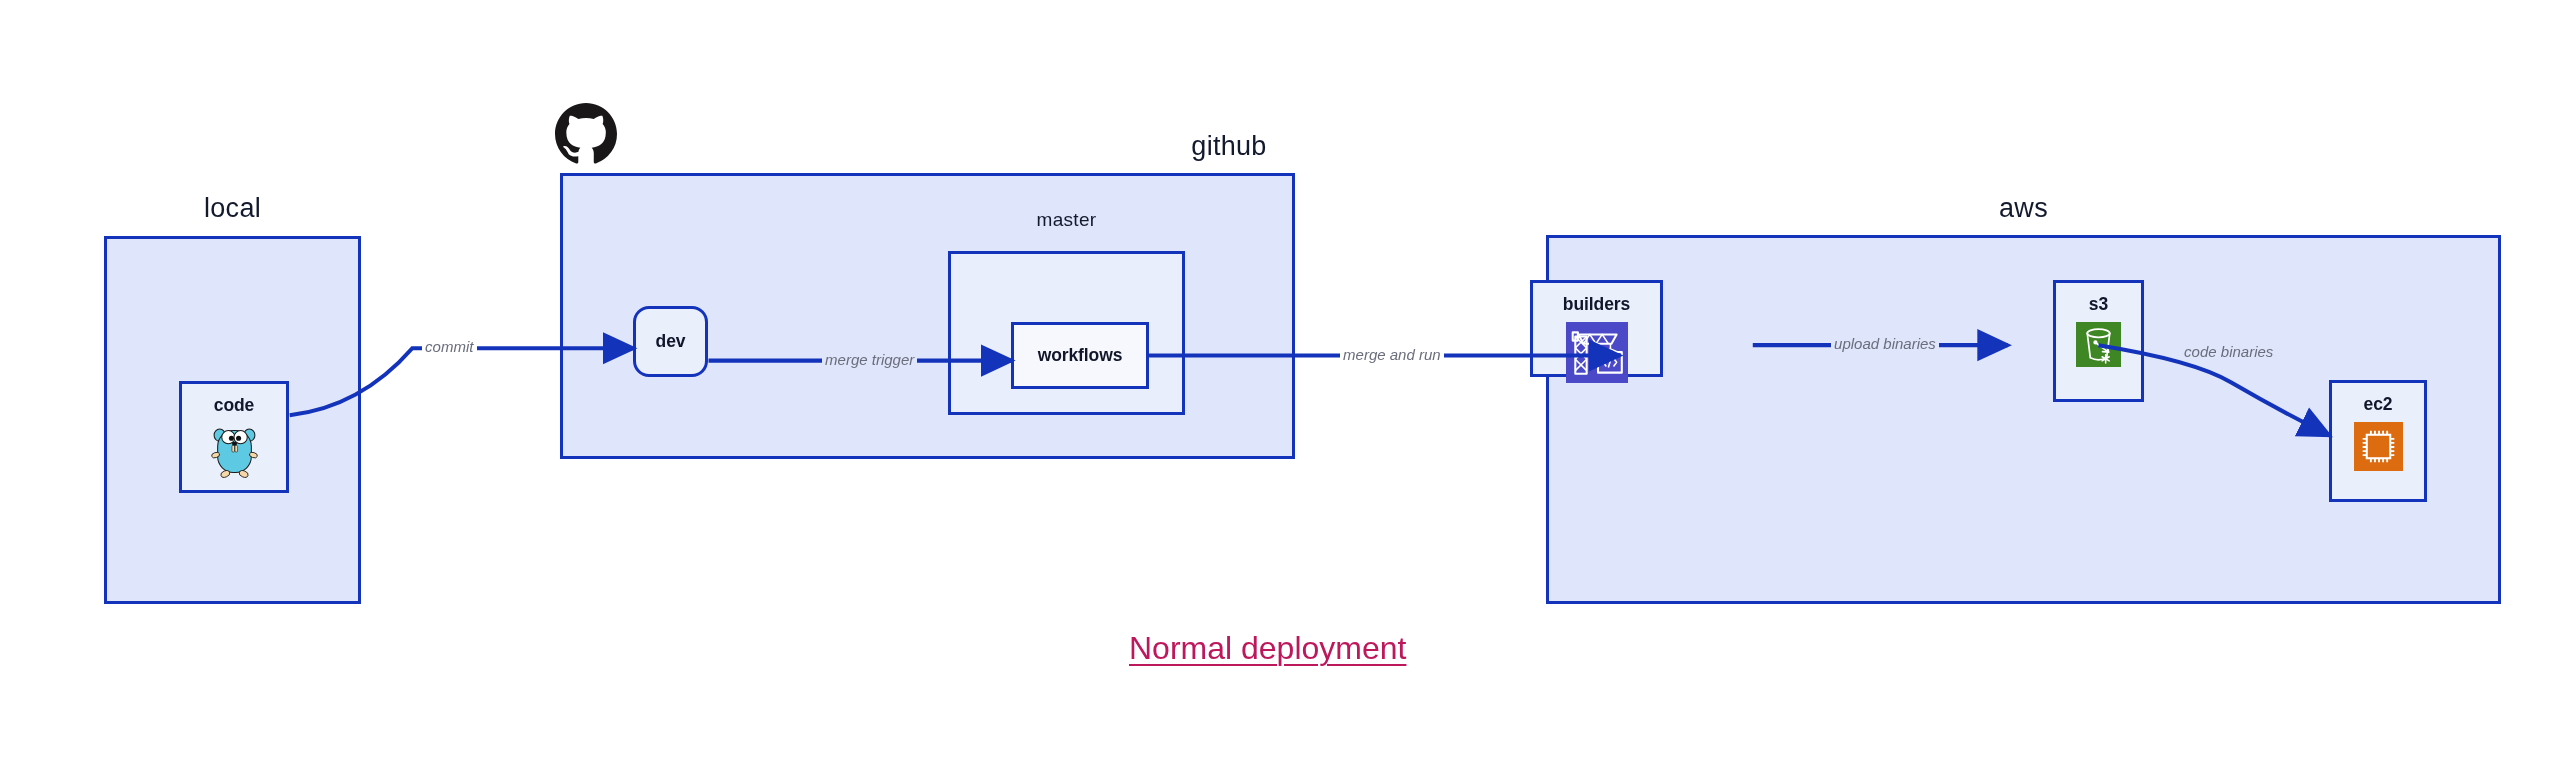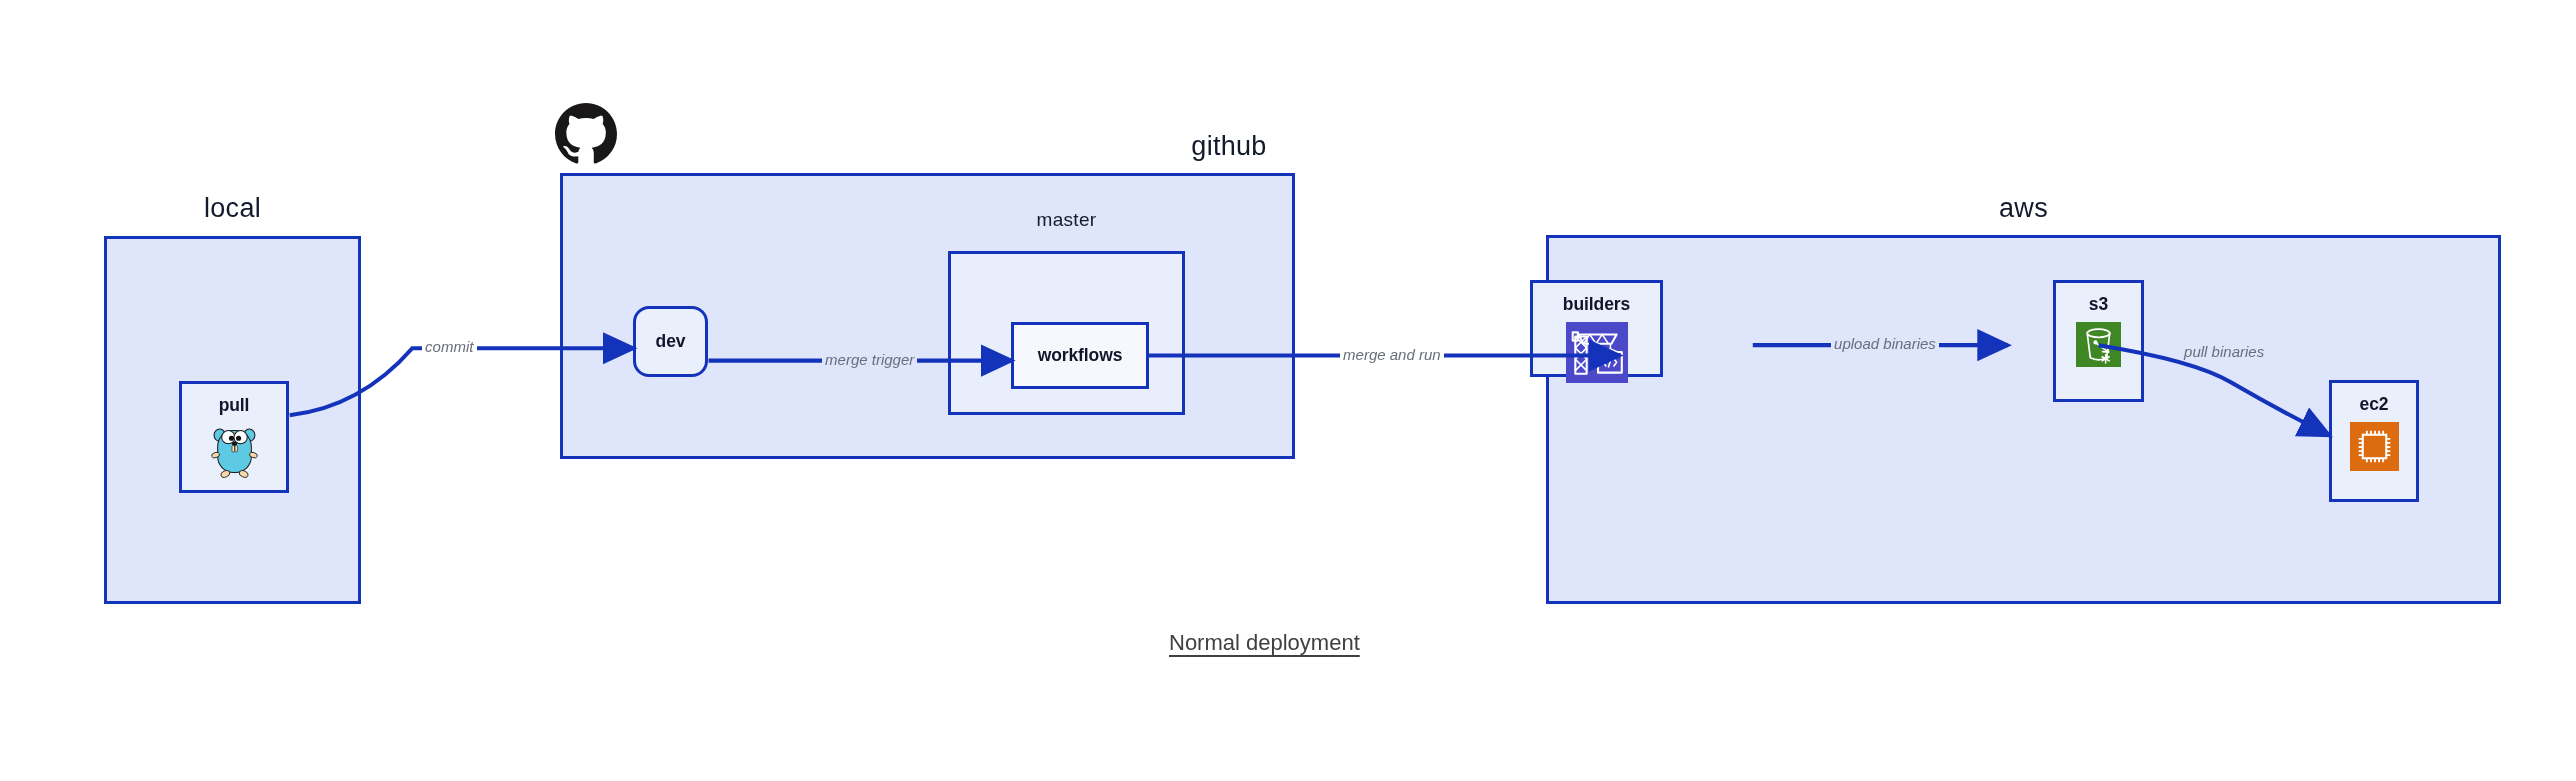--- a/index.html
+++ b/index.html
@@ -80,46 +80,45 @@
     font-size: 15px;
     font-style: italic;
     white-space: nowrap;
     background: transparent;
     font-family: "Liberation Sans", sans-serif;
   }
 
   
   #main-title {
     position: absolute;
-    color: #404040;
-    font-size: 22px;
+    color: #be185d;
+    font-size: 32px;
     font-weight: 400;
     text-decoration: underline;
     text-underline-offset: 5.2px;
     text-decoration-thickness: 2.1px;
     white-space: nowrap;
     font-family: "Liberation Sans", sans-serif;
-    margin-left: 40px;
   }
 
   
   .svc {
     display: block;
   }
 </style>
 </head>
 <body>
 
 <div id="canvas">
 
   <div class="zone-label" style="left:104px; top:193px; width:257px;">local</div>
   <div class="zone" style="left:104px; top:236px; width:257px; height:368px;"></div>
 
   <div class="node" style="left:179px; top:381px; width:110px; height:112px;">
-    <div class="node-title">pull</div>
+    <div class="node-title">code</div>
     <div class="node-icon">
       <svg class="svc" width="49" height="56" viewBox="0 0 96 108" xmlns="http://www.w3.org/2000/svg">
 
         <ellipse cx="19" cy="23" rx="11" ry="12" fill="#5dc9e2" stroke="#1b1b1b" stroke-width="2"></ellipse>
         <ellipse cx="77" cy="23" rx="11" ry="12" fill="#5dc9e2" stroke="#1b1b1b" stroke-width="2"></ellipse>
 
         <rect x="15" y="14" width="66" height="82" rx="31" fill="#5dc9e2" stroke="#1b1b1b" stroke-width="2"></rect>
 
         <ellipse cx="11" cy="62" rx="8" ry="5" fill="#f6d7a8" stroke="#1b1b1b" stroke-width="1.6" transform="rotate(-18 11 62)"></ellipse>
         <ellipse cx="85" cy="62" rx="8" ry="5" fill="#f6d7a8" stroke="#1b1b1b" stroke-width="1.6" transform="rotate(18 85 62)"></ellipse>
@@ -207,21 +206,21 @@
           <circle cx="38" cy="40" r="2.4" fill="#ffffff"></circle>
 
           <g stroke-width="3">
             <path d="M58 64 L58 80 M51 68 L65 76 M65 68 L51 76"></path>
           </g>
         </g>
       </svg>
     </div>
   </div>
 
-  <div class="node" style="left:2329px; top:380px; width:90px; height:122px;">
+  <div class="node" style="left:2329px; top:380px; width:98px; height:122px;">
     <div class="node-title">ec2</div>
     <div class="node-icon">
       <svg class="svc" width="49" height="49" viewBox="0 0 96 96" xmlns="http://www.w3.org/2000/svg">
         <rect x="0" y="0" width="96" height="96" fill="#dd6b10"></rect>
         <g stroke="#ffffff" stroke-width="4" fill="none">
           <rect x="25" y="25" width="46" height="46"></rect>
           <g stroke-width="3.6">
             <path d="M33 25 L33 17 M41 25 L41 17 M49 25 L49 17 M57 25 L57 17 M65 25 L65 17"></path>
             <path d="M33 71 L33 79 M41 71 L41 79 M49 71 L49 79 M57 71 L57 79 M65 71 L65 79"></path>
             <path d="M25 33 L17 33 M25 41 L17 41 M25 49 L17 49 M25 57 L17 57 M25 65 L17 65"></path>
@@ -253,18 +252,18 @@
   </svg>
 
   <div class="edge-label" style="left:422px; top:338px; background:#ffffff; padding:0 3.1px;">commit</div>
 
   <div class="edge-label" style="left:822px; top:351px; background:#dfe5fa; padding:0 3.1px;">merge trigger</div>
 
   <div class="edge-label" style="left:1340px; top:346px; background:#ffffff; padding:0 3.1px;">merge and run</div>
 
   <div class="edge-label" style="left:1831px; top:335px; background:#dfe5fa; padding:0 3.1px;">upload binaries</div>
 
-  <div class="edge-label" style="left:2181px; top:343px; background:#dfe5fa; padding:0 3.1px;">pull binaries</div>
+  <div class="edge-label" style="left:2181px; top:343px; background:#dfe5fa; padding:0 3.1px;">code binaries</div>
 
   <div id="main-title" style="left:1129px; top:630px;">Normal deployment</div>
 
 </div>
 
 
 </body></html>

